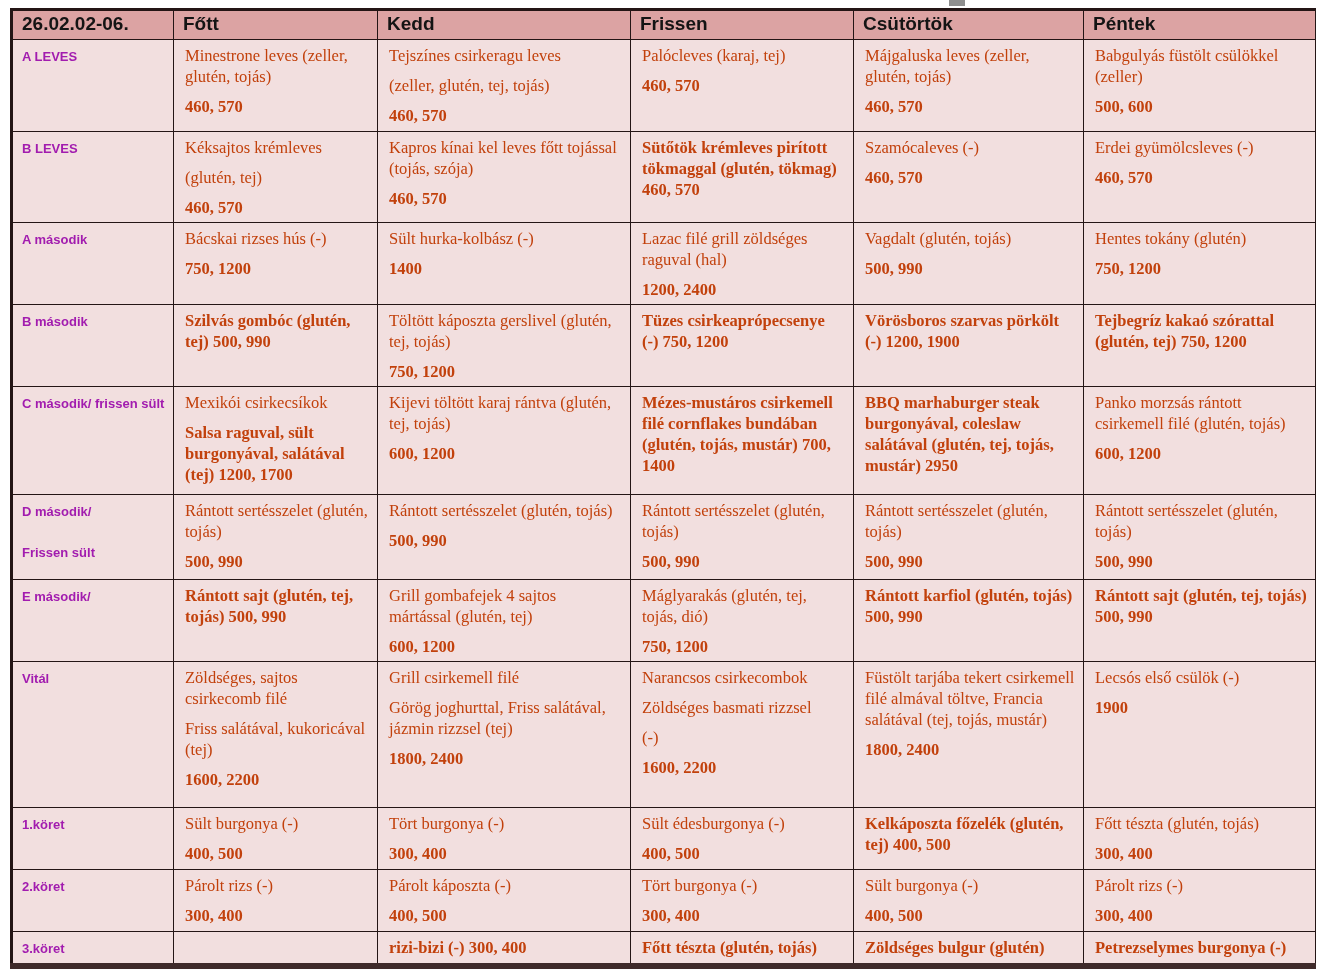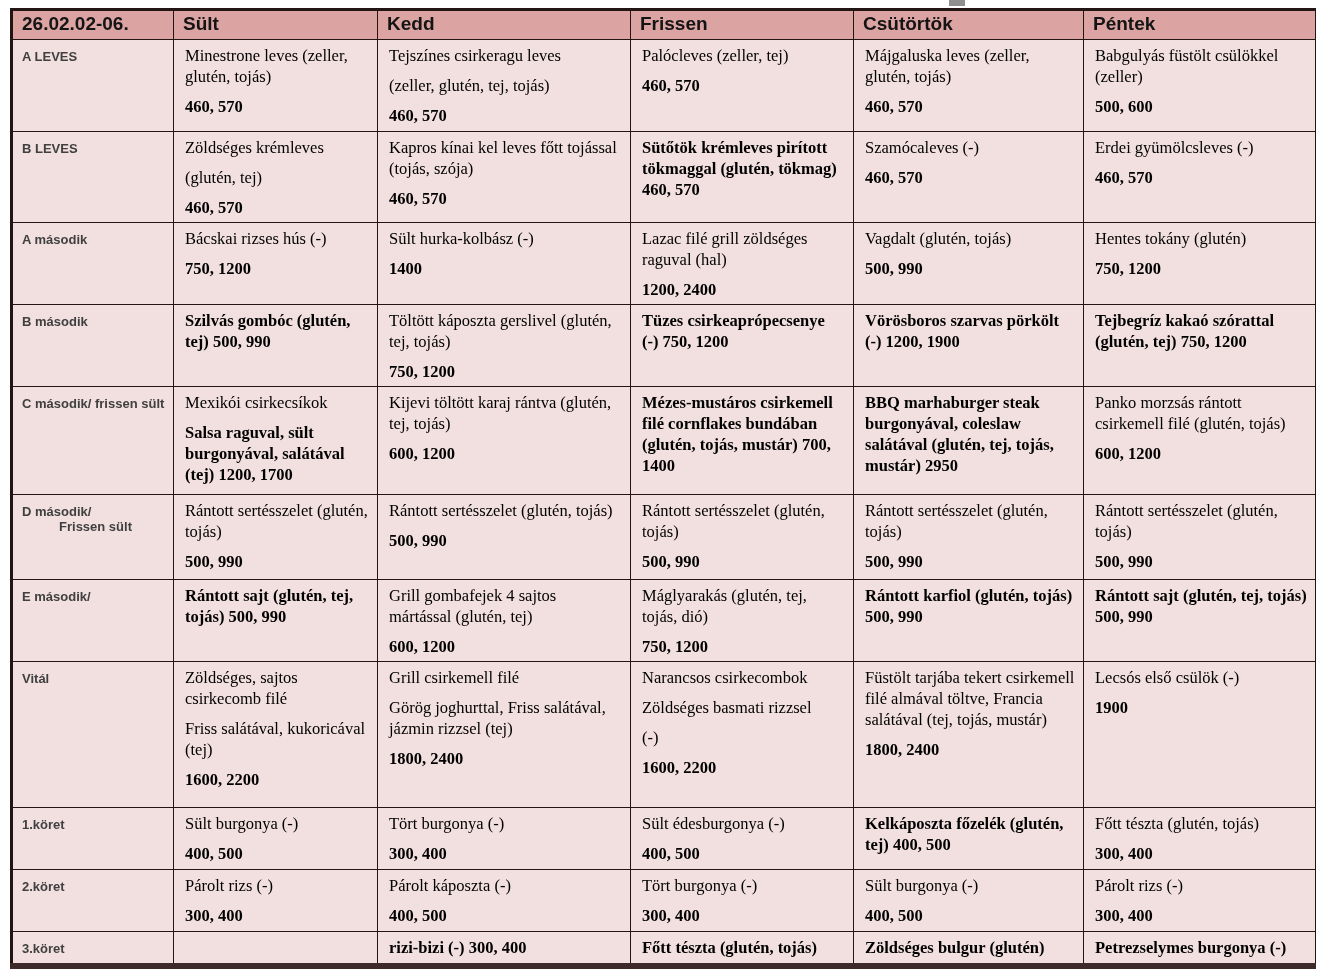--- a/index.html
+++ b/index.html
@@ -46,32 +46,32 @@
     color: #141414;
     font-family: "Liberation Sans", sans-serif;
     font-size: 19px;
     font-weight: bold;
     padding: 2px 1px 4px 9px;
     height: 30px;
     box-sizing: border-box;
   }
   tbody th.row-label {
     background: var(--cell-bg, #f2dfdf);
-    color: #404040;
+    color: #a21caf;
     font-family: "Liberation Sans", sans-serif;
     font-size: 13px;
     font-weight: bold;
     padding: 9px 4px 4px 9px;
     width: 162px;
     box-sizing: border-box;
   }
-  .label-line + .label-line { margin-top: 0; text-align: center; }
+  .label-line + .label-line { margin-top: 26px; }
   td.menu-cell {
     background: var(--cell-bg, #f2dfdf);
-    color: #000000;
+    color: #c2410c;
     font-family: "Liberation Serif", serif;
     font-size: 16.5px;
     line-height: 21px;
     padding: 5px 8px 4px 11px;
     box-sizing: border-box;
   }
   td.menu-cell p.par { margin: 0 0 9px 0; }
   td.menu-cell p.par:last-child { margin-bottom: 0; font-weight: bold; }
 
   
@@ -107,21 +107,21 @@
       <col style="width:162px">
       <col style="width:204px">
       <col style="width:253px">
       <col style="width:223px">
       <col style="width:230px">
       <col style="width:233px">
     </colgroup>
     <thead>
       <tr>
         <th>26.02.02-06.</th>
-        <th>Sült</th>
+        <th>Főtt</th>
         <th>Kedd</th>
         <th>Frissen</th>
         <th>Csütörtök</th>
         <th>Péntek</th>
       </tr>
     </thead>
     <tbody>
         <tr>
           <th class="row-label">
             <div class="label-line">A LEVES</div>
@@ -129,38 +129,38 @@
           <td class="menu-cell">
             <p class="par">Minestrone leves (zeller, glutén, tojás)</p>
             <p class="par">460, 570</p>
           </td>
           <td class="menu-cell">
             <p class="par">Tejszínes csirkeragu leves</p>
             <p class="par">(zeller, glutén, tej, tojás)</p>
             <p class="par">460, 570</p>
           </td>
           <td class="menu-cell">
-            <p class="par">Palócleves (zeller, tej)</p>
+            <p class="par">Palócleves (karaj, tej)</p>
             <p class="par">460, 570</p>
           </td>
           <td class="menu-cell">
             <p class="par">Májgaluska leves (zeller, glutén, tojás)</p>
             <p class="par">460, 570</p>
           </td>
           <td class="menu-cell">
             <p class="par">Babgulyás füstölt csülökkel (zeller)</p>
             <p class="par">500, 600</p>
           </td>
         </tr>
         <tr>
           <th class="row-label">
             <div class="label-line">B LEVES</div>
           </th>
           <td class="menu-cell">
-            <p class="par">Zöldséges krémleves</p>
+            <p class="par">Kéksajtos krémleves</p>
             <p class="par">(glutén, tej)</p>
             <p class="par">460, 570</p>
           </td>
           <td class="menu-cell">
             <p class="par">Kapros kínai kel leves főtt tojással (tojás, szója)</p>
             <p class="par">460, 570</p>
           </td>
           <td class="menu-cell">
             <p class="par">Sütőtök krémleves pirított tökmaggal (glutén, tökmag) 460, 570</p>
           </td>

